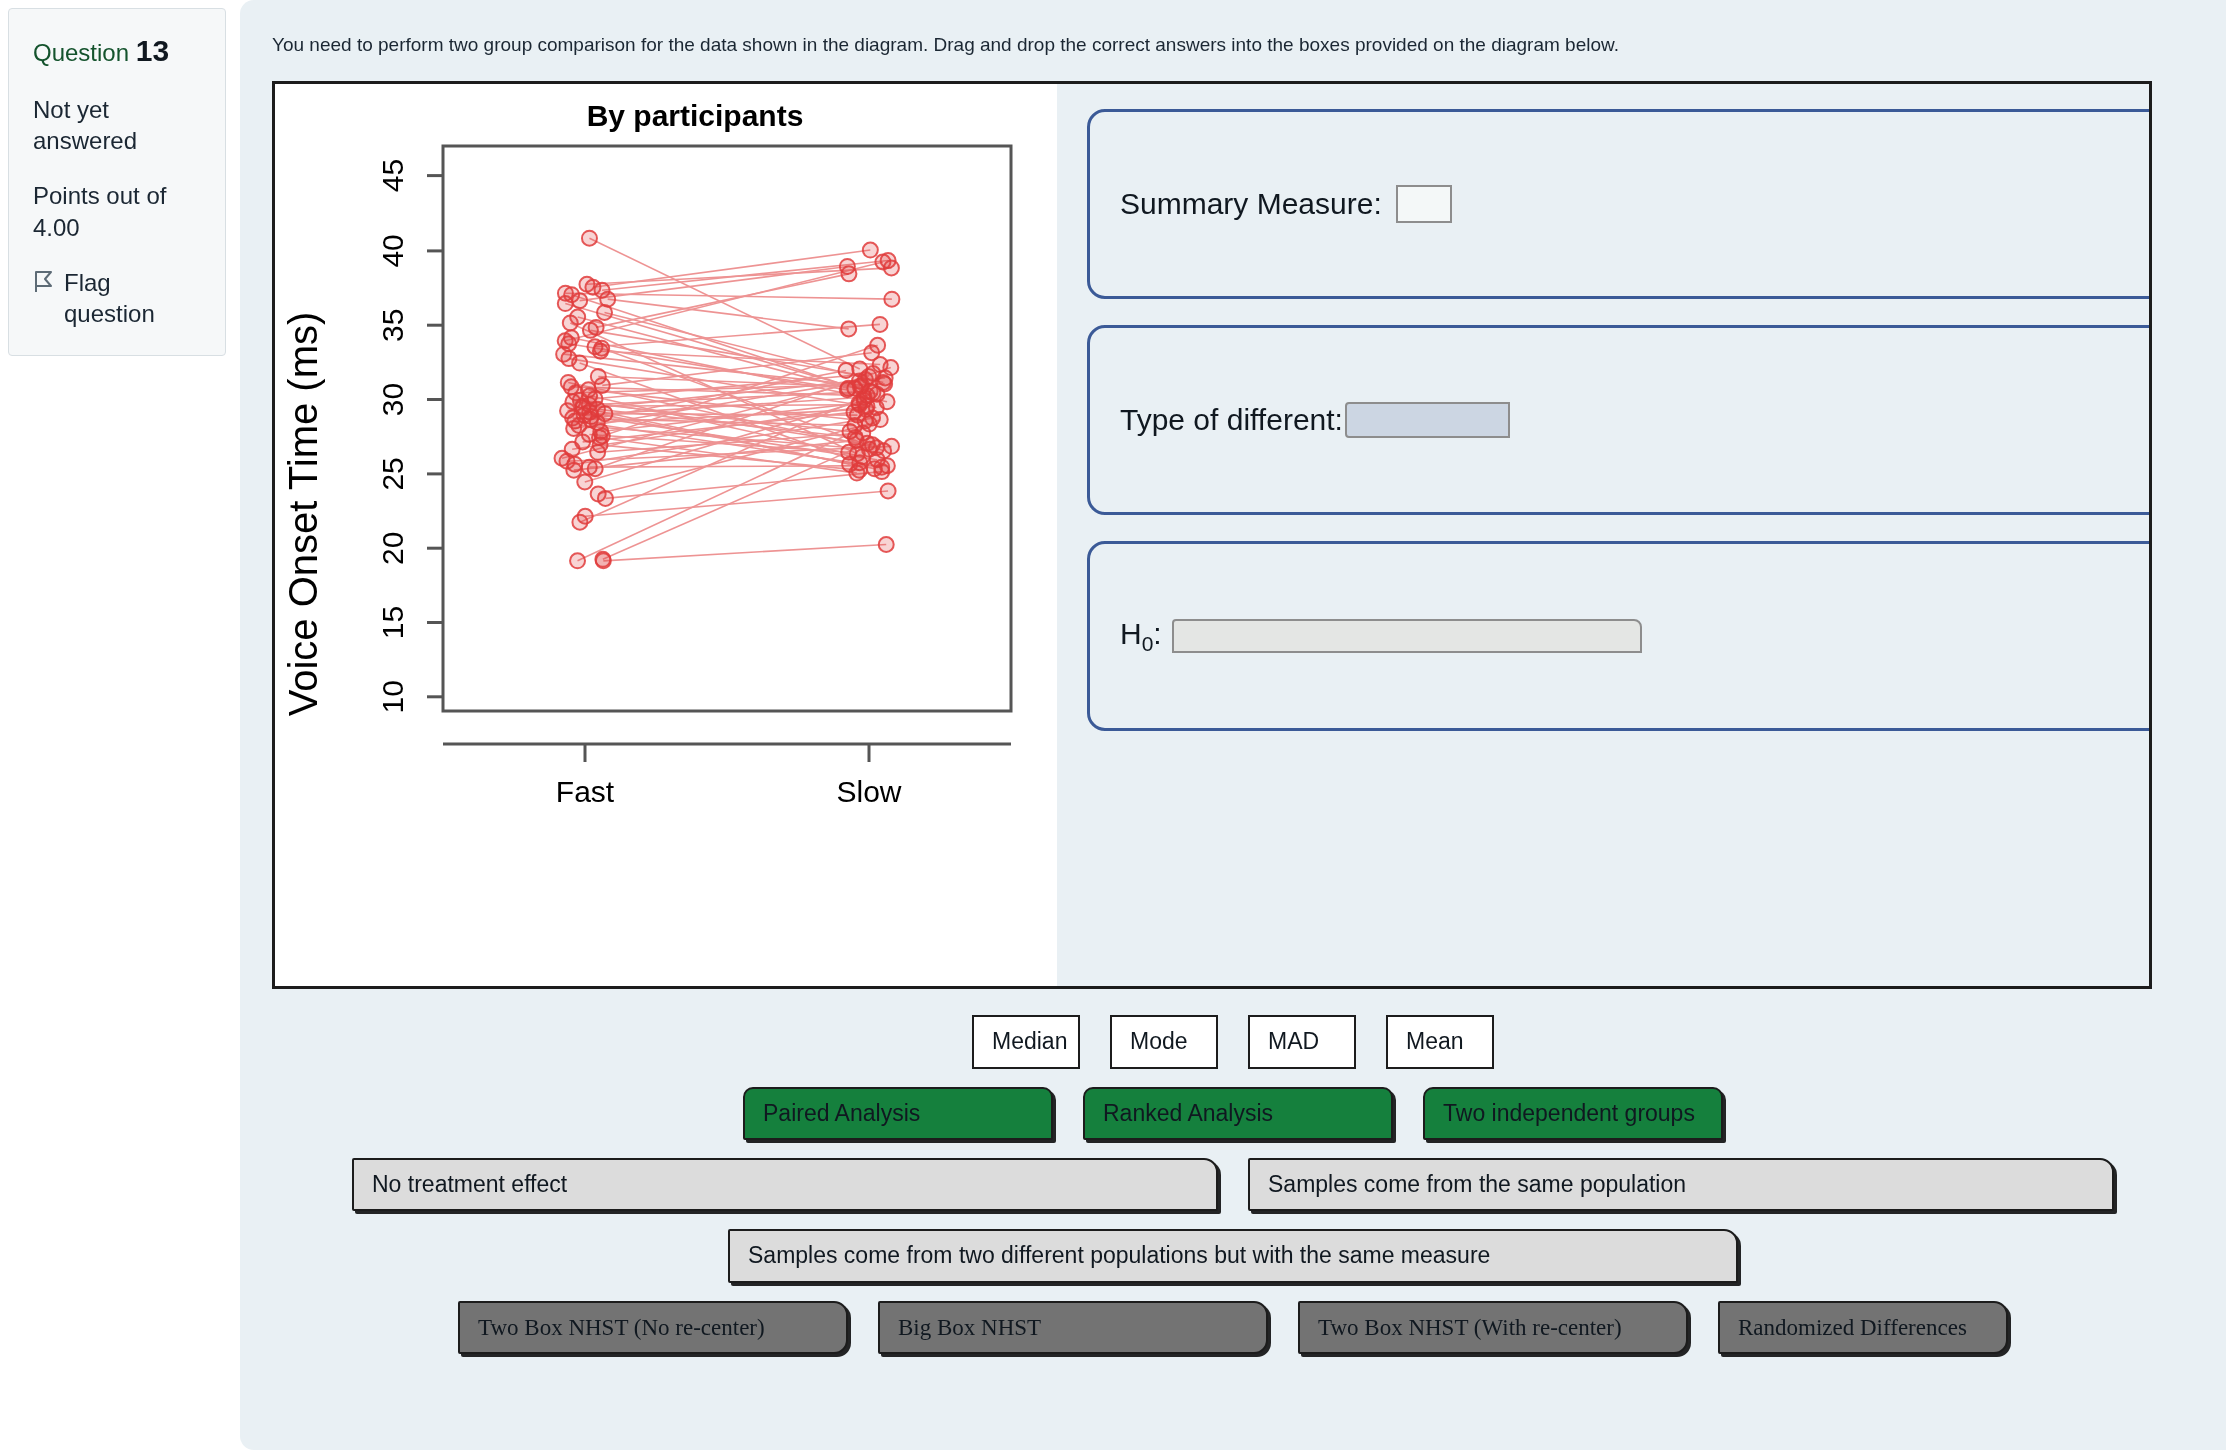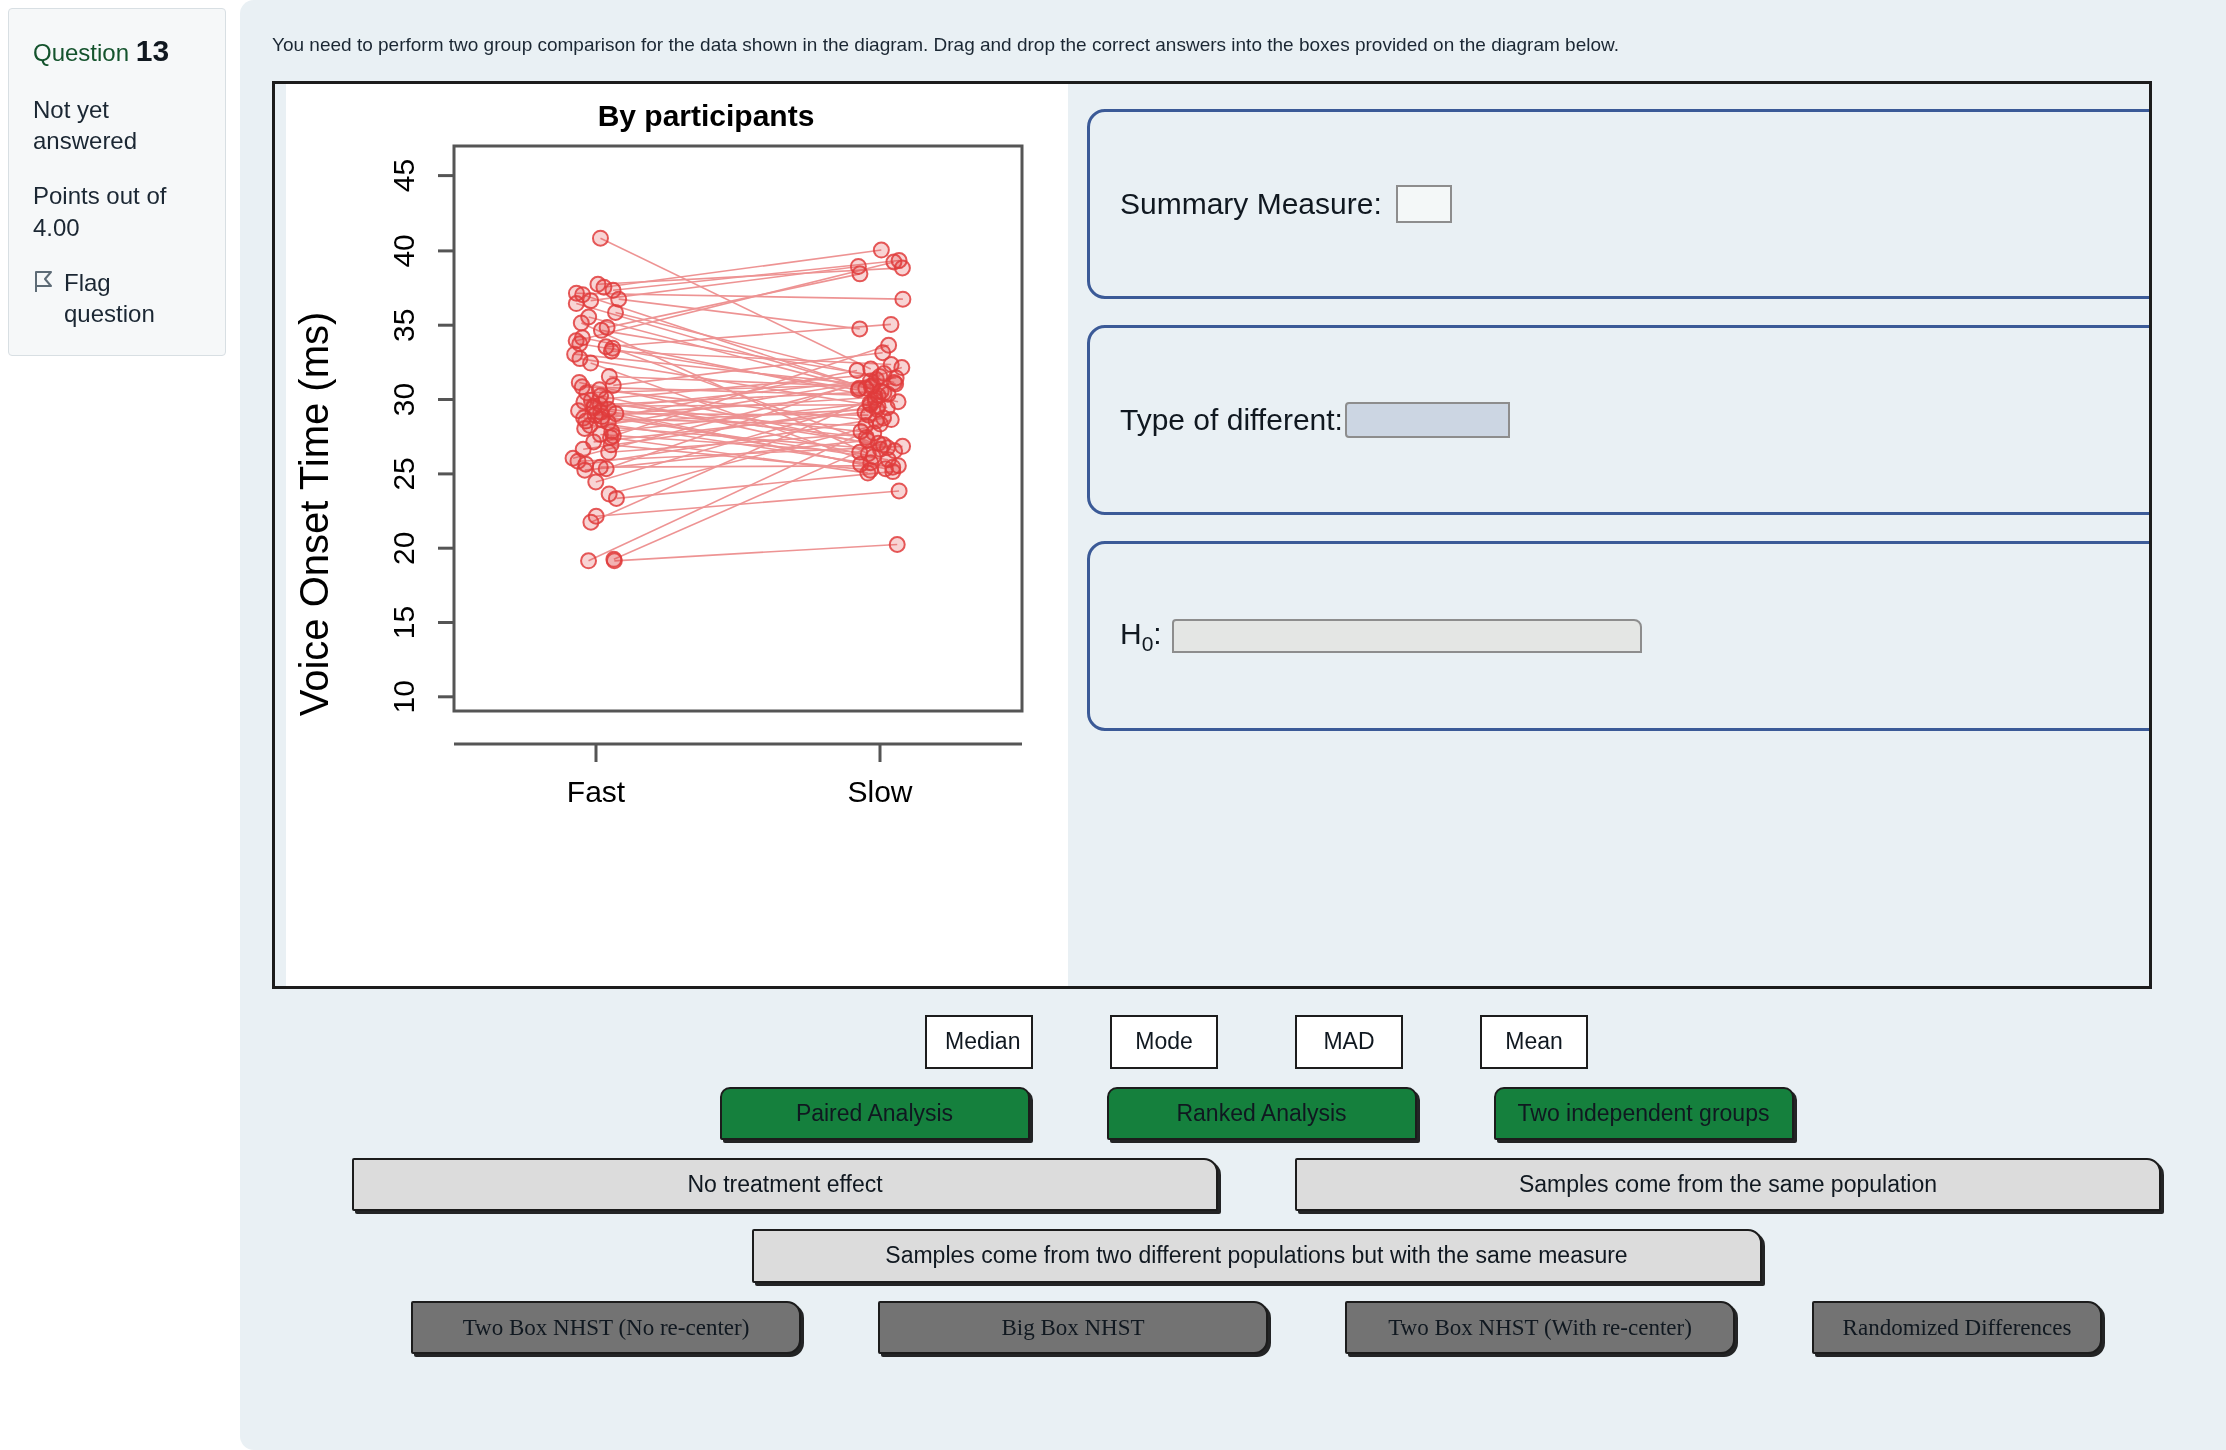--- a/index.html
+++ b/index.html
@@ -58,21 +58,21 @@
     position: relative;
     margin: 22px 0 0 32px;
     width: 1880px;
     height: 908px;
     border: 3px solid #1c1c1c;
     background: #e9f0f4;
     overflow: hidden;
   }
   .plot-img {
     position: absolute;
-    left: 11px; top: 0;
+    left: 0; top: 0;
     width: 782px; height: 902px;
     background: #f97316;
   }
   .plot-img svg { display: block; width: 782px; height: 902px; }
 
   
   .zones {
     position: absolute;
     left: 812px; top: 0;
     width: 1090px;
@@ -113,25 +113,23 @@
     align-items: flex-start;
     gap: 30px;
     margin-bottom: 18px;
   }
   .chip {
     font-size: 23px;
     color: #101820;
     border: 2px solid #1c1c1c;
     background: #ffffff;
     padding: 12px 18px;
-    text-align: center;
     white-space: nowrap;
     box-shadow: 3px 3px 0 rgba(0,0,0,0.85);
     line-height: 1.1;
-    margin-left: 47px;
   }
   .chip.white { background: #ffffff; box-shadow: none; border-radius: 0; }
   .chip.blue  { background: #15803d; border-radius: 10px 10px 2px 2px; }
   .chip.gray  { background: #dcdcdc; border-radius: 2px 14px 2px 2px; }
   .chip.purple{ background: #737373; border-radius: 2px 14px 14px 2px; font-family: Liberation Serif, serif; }
   .chip.w-no-treat { width: 866px; }
   .chip.w-same-pop { width: 866px; }
   .chip.w-two-diff { width: 1010px; }
   .chip.w-paired   { width: 310px; }
   .chip.w-ranked   { width: 310px; }

